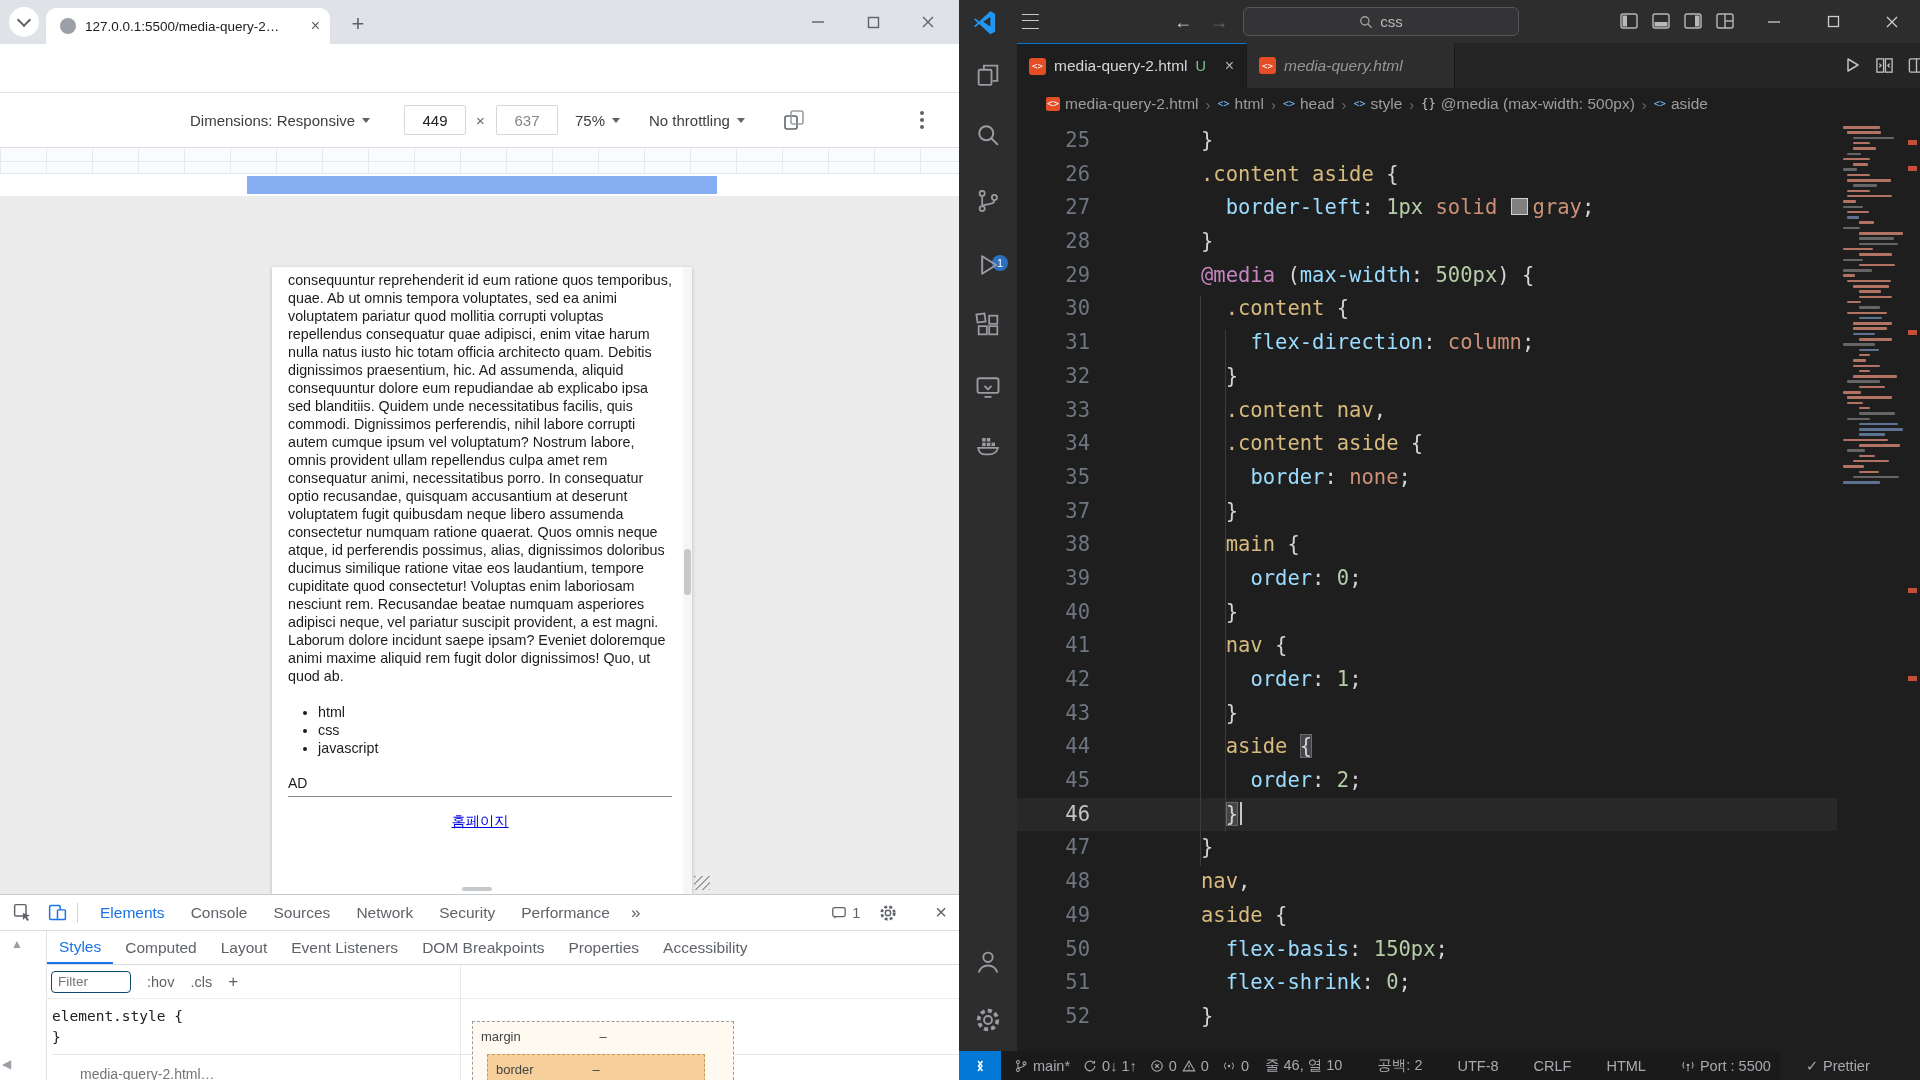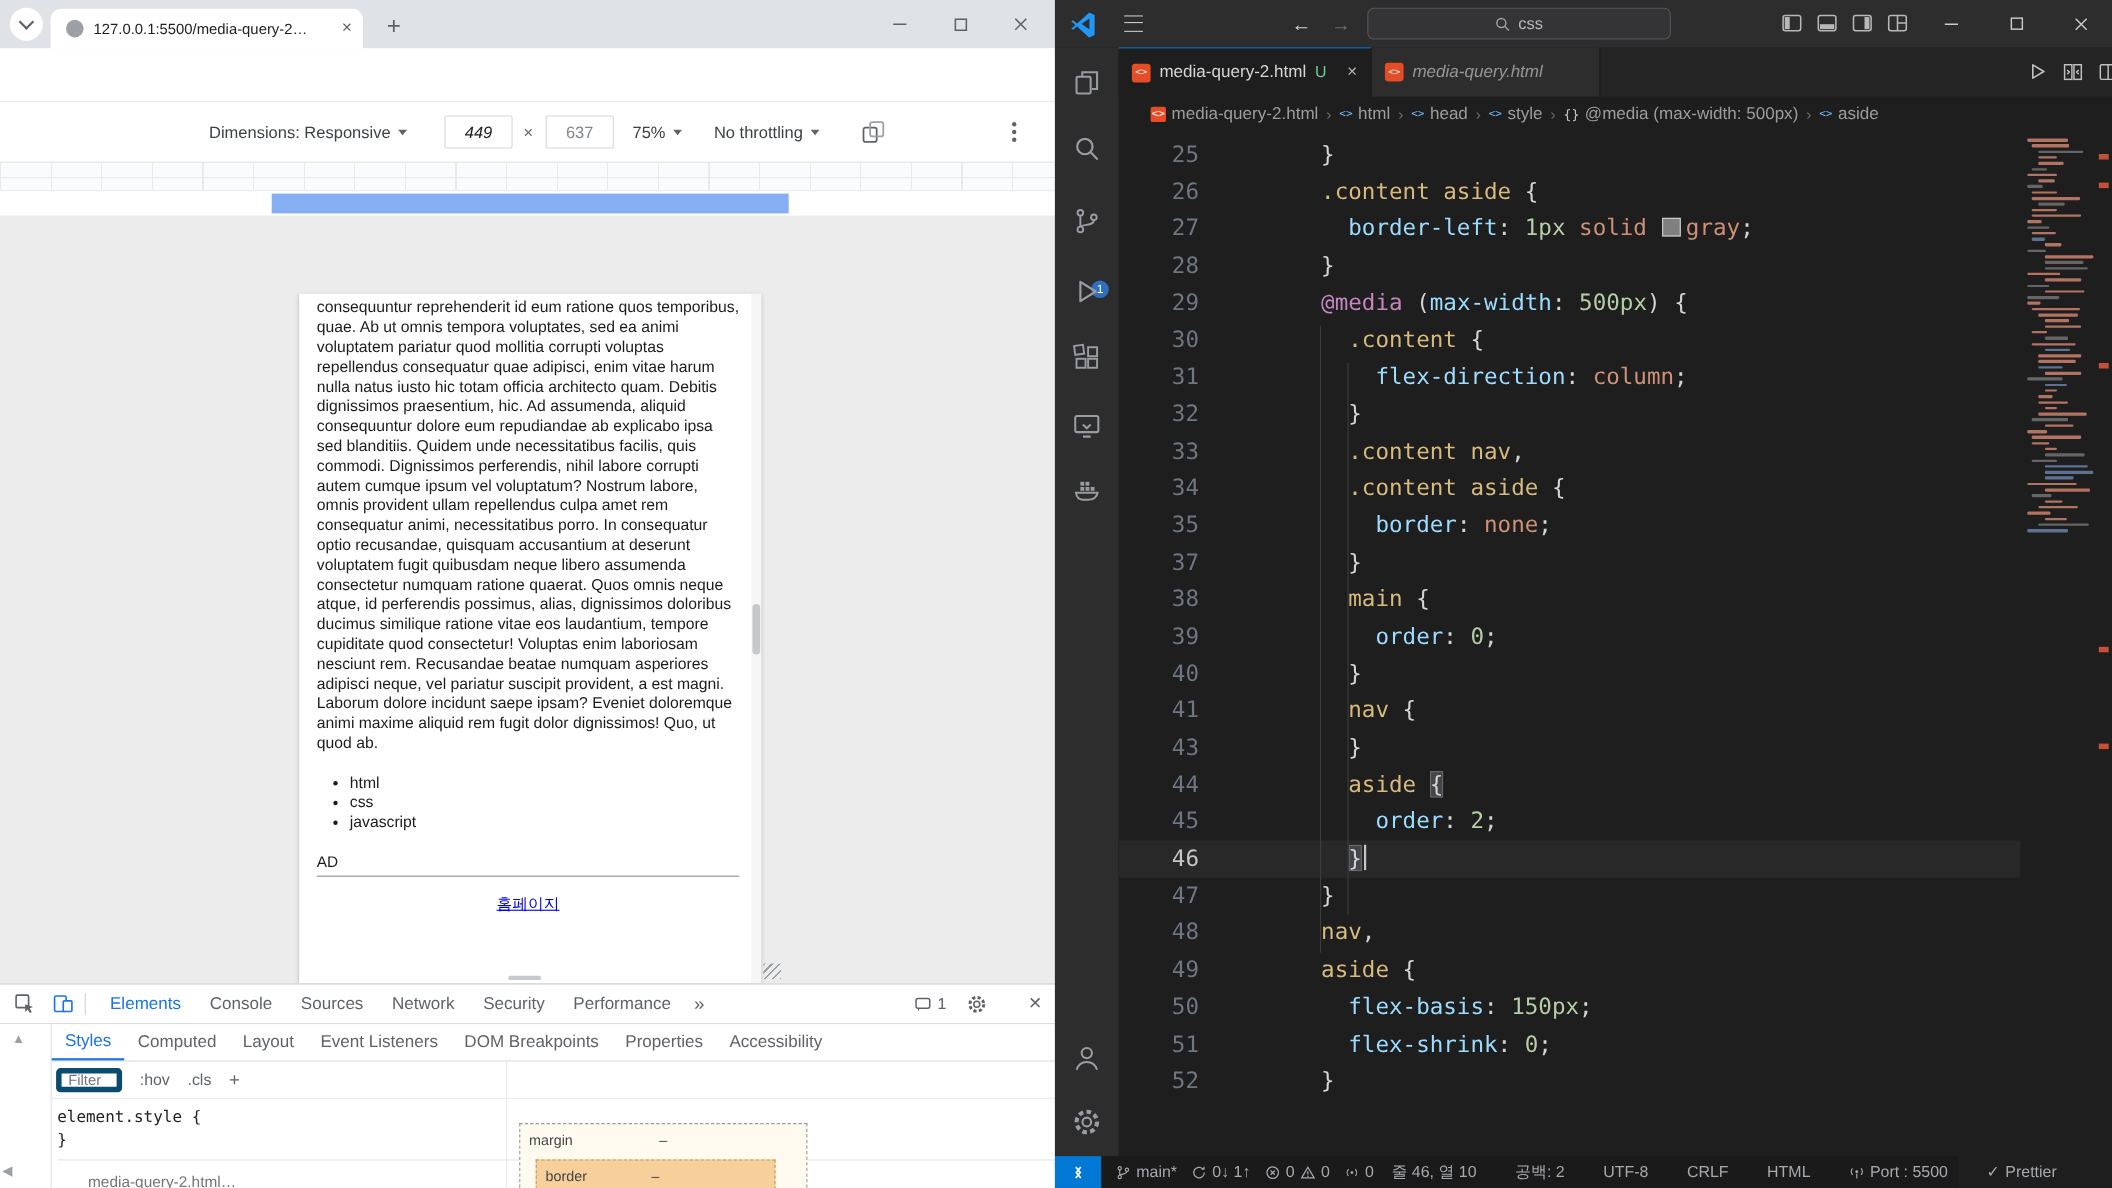--- a/index.html
+++ b/index.html
@@ -71,21 +71,21 @@
   .dt-badge{display:flex;align-items:center;gap:5px;font-size:14.5px;color:#5f6368;}
   .dt-x{font-size:20px;color:#5f6368;}
   #dt-tree{left:0;top:36px;width:47px;height:150px;border-right:1px solid #dfe1e5;box-sizing:border-box;background:#fff;}
   .tree-up{left:11px;top:6px;color:#9aa0a6;font-size:12px;}
   .tree-left{left:2px;top:126px;color:#9aa0a6;font-size:12px;}
   #dt-side{left:47px;top:36px;width:912px;height:150px;}
   .dt-subtabs{display:flex;align-items:center;height:34px;border-bottom:1px solid #dadce0;box-sizing:border-box;}
   .dt-sub{padding:0 12px;font-size:15.5px;color:#5f6368;height:100%;display:flex;align-items:center;box-sizing:border-box;}
   .dt-sub.on{color:#1a73e8;border-bottom:2.5px solid #1a73e8;}
   .dt-filterrow{display:flex;align-items:center;height:34px;border-bottom:1px solid #ececec;box-sizing:border-box;padding-left:4px;gap:16px;font-size:14.5px;color:#5f6368;}
-  .dt-filter{width:60px;height:22px;border:5px solid #0c4a6e;border-radius:4px;font-size:13.5px;padding:0 6px;color:#5f6368;font-family:"Liberation Sans",sans-serif;box-sizing:border-box;}
+  .dt-filter{width:80px;height:22px;border:1px solid #0c4a6e;border-radius:4px;font-size:13.5px;padding:0 6px;color:#5f6368;font-family:"Liberation Sans",sans-serif;box-sizing:border-box;}
   .dt-rules{padding:7px 0 0 5px;font-family:"DejaVu Sans Mono","Liberation Mono",monospace;font-size:14.5px;color:#202124;line-height:21px;}
   .dt-link{font-family:"Liberation Sans",sans-serif;font-size:14px;color:#757575;margin:9px 0 0 28px;}
   .dt-ruledivider{border:none;border-top:1px solid #e6e6e6;margin:6px 0 0;}
   .dt-vdiv{left:413px;top:34px;width:1px;height:116px;background:#e8e8e8;}
   
   #boxmodel{left:425px;top:90px;width:262px;height:130px;background:#fffaf0;border:1px dashed #9c9c9c;box-sizing:border-box;font-size:13px;color:#444;}
   .bm-label{left:8px;top:7px;}
   .bm-val{left:0;top:7px;width:100%;text-align:center;}
   #bm-border{left:14px;top:32px;width:218px;height:96px;background:#f6cf9a;border:1px dashed #c09a62;box-sizing:border-box;}
 
@@ -249,21 +249,21 @@
       <div class="abs tool-ic" style="left:916px">
           <span class="kebab"></span>
         </div>
     </div>
 
     <div id="devicebar" class="abs">
       <div class="abs db-item" style="left:190px">
         <span>Dimensions: Responsive</span>
           <span class="caret"></span>
       </div>
-      <input class="abs size-input" style="left: 404px; top: 12px; font-style: italic;" value="449">
+      <input class="abs size-input" style="left: 404px; top: 12px;" value="449">
       <div class="abs db-item" style="left:476px;color:#5f6368">×</div>
       <input class="abs size-input dim" style="left: 496px; top: 12px;" value="637">
       <div class="abs db-item" style="left:575px">
         <span>75%</span>
           <span class="caret"></span>
       </div>
       <div class="abs db-item" style="left:649px">
         <span>No throttling</span>
           <span class="caret"></span>
       </div>
@@ -591,20 +591,21 @@
           <div class="ed-row"><span class="ed-ln">31</span><span class="ed-code"><span class="tk-p">    </span><span class="tk-pr">flex-direction</span><span class="tk-p">: </span><span class="tk-v">column</span><span class="tk-p">;</span></span></div>
           <div class="ed-row"><span class="ed-ln">32</span><span class="ed-code"><span class="tk-p">  }</span></span></div>
           <div class="ed-row"><span class="ed-ln">33</span><span class="ed-code"><span class="tk-p">  </span><span class="tk-s">.content nav</span><span class="tk-p">,</span></span></div>
           <div class="ed-row"><span class="ed-ln">34</span><span class="ed-code"><span class="tk-p">  </span><span class="tk-s">.content aside</span><span class="tk-p"> {</span></span></div>
           <div class="ed-row"><span class="ed-ln">35</span><span class="ed-code"><span class="tk-p">    </span><span class="tk-pr">border</span><span class="tk-p">: </span><span class="tk-v">none</span><span class="tk-p">;</span></span></div>
           <div class="ed-row"><span class="ed-ln">37</span><span class="ed-code"><span class="tk-p">  }</span></span></div>
           <div class="ed-row"><span class="ed-ln">38</span><span class="ed-code"><span class="tk-p">  </span><span class="tk-s">main</span><span class="tk-p"> {</span></span></div>
           <div class="ed-row"><span class="ed-ln">39</span><span class="ed-code"><span class="tk-p">    </span><span class="tk-pr">order</span><span class="tk-p">: </span><span class="tk-n">0</span><span class="tk-p">;</span></span></div>
           <div class="ed-row"><span class="ed-ln">40</span><span class="ed-code"><span class="tk-p">  }</span></span></div>
           <div class="ed-row"><span class="ed-ln">41</span><span class="ed-code"><span class="tk-p">  </span><span class="tk-s">nav</span><span class="tk-p"> {</span></span></div>
+          <div class="ed-row"><span class="ed-ln">42</span><span class="ed-code"><span class="tk-p">    </span><span class="tk-pr">order</span><span class="tk-p">: </span><span class="tk-n">1</span><span class="tk-p">;</span></span></div>
           <div class="ed-row"><span class="ed-ln">43</span><span class="ed-code"><span class="tk-p">  }</span></span></div>
           <div class="ed-row"><span class="ed-ln">44</span><span class="ed-code"><span class="tk-p">  </span><span class="tk-s">aside</span><span class="tk-p"> </span><span class="tk-pb">{</span></span></div>
           <div class="ed-row"><span class="ed-ln">45</span><span class="ed-code"><span class="tk-p">    </span><span class="tk-pr">order</span><span class="tk-p">: </span><span class="tk-n">2</span><span class="tk-p">;</span></span></div>
           <div class="ed-row cur"><span class="ed-ln">46</span><span class="ed-code"><span class="tk-p">  </span><span class="tk-pb">}</span><span class="ed-caret"></span></span></div>
           <div class="ed-row"><span class="ed-ln">47</span><span class="ed-code"><span class="tk-p">}</span></span></div>
           <div class="ed-row"><span class="ed-ln">48</span><span class="ed-code"><span class="tk-s">nav</span><span class="tk-p">,</span></span></div>
           <div class="ed-row"><span class="ed-ln">49</span><span class="ed-code"><span class="tk-s">aside</span><span class="tk-p"> {</span></span></div>
           <div class="ed-row"><span class="ed-ln">50</span><span class="ed-code"><span class="tk-p">  </span><span class="tk-pr">flex-basis</span><span class="tk-p">: </span><span class="tk-n">150px</span><span class="tk-p">;</span></span></div>
           <div class="ed-row"><span class="ed-ln">51</span><span class="ed-code"><span class="tk-p">  </span><span class="tk-pr">flex-shrink</span><span class="tk-p">: </span><span class="tk-n">0</span><span class="tk-p">;</span></span></div>
           <div class="ed-row"><span class="ed-ln">52</span><span class="ed-code"><span class="tk-p">}</span></span></div>

